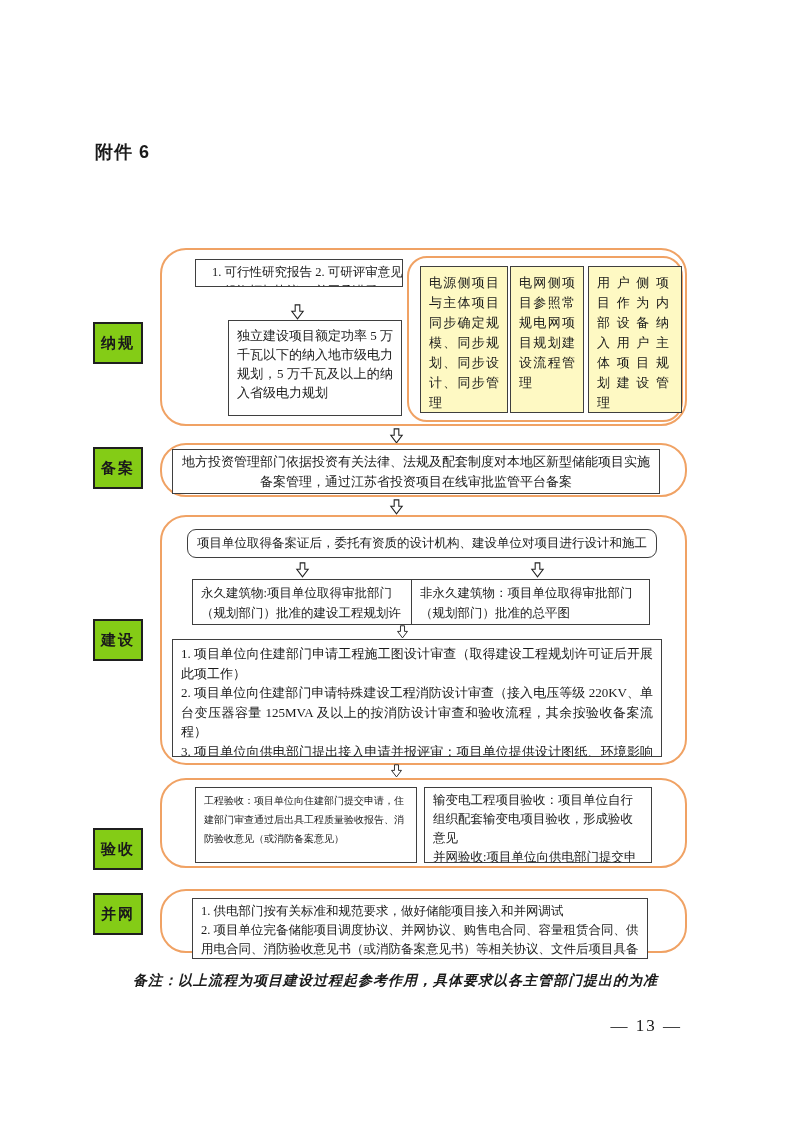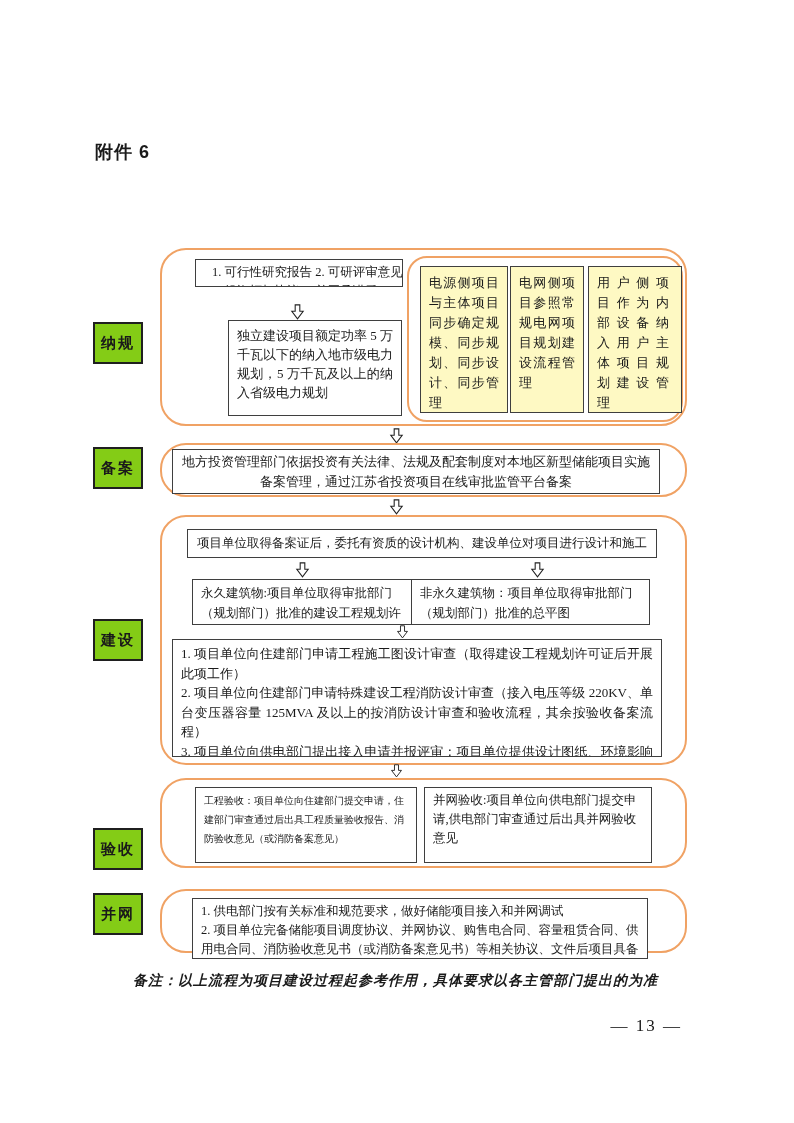--- a/index.html
+++ b/index.html
@@ -38,21 +38,21 @@
   .vcol{position:absolute;top:8px;height:147px;border:1.5px solid #3f3f3f;background:#fef9c3;
     padding:6px 8px;font-size:13px;line-height:20px;text-align:justify;overflow:hidden;}
   .vc1{left:11px;width:88px}
   .vc2{left:101px;width:74px}
   .vc3{left:179px;width:94px;letter-spacing:4px}
 
   .filing-box{left:10px;top:4px;width:488px;height:45px;padding:2px 7px;
     font-size:13px;line-height:20px;text-align:center;}
 
   .design-box{left:25px;top:12px;width:470px;height:29px;padding:2px 6px;
-    font-size:12.5px;line-height:23px;text-align:center;white-space:nowrap;}
+    font-size:12.5px;line-height:23px;text-align:center;white-space:nowrap;border-radius:9px;}
   .split-box{left:30px;top:62px;width:458px;height:46px;border:1.5px solid #3f3f3f;
     position:absolute;display:flex;background:#fff;}
   .split-cell{padding:3px 8px;font-size:12.5px;line-height:20px;overflow:hidden;}
   .cell-l{width:48%;border-right:1.5px solid #3f3f3f;}
   .cell-r{width:52%;}
   .review-box{left:10px;top:122px;width:490px;height:118px;padding:4px 8px;
     font-size:13px;line-height:19.5px;text-align:justify;}
 
   .acc-left{left:33px;top:7px;width:222px;height:76px;padding:3px 8px;
     font-size:10px;line-height:19px;}
@@ -157,20 +157,21 @@
 
   <div class="darrow a-s3">
     <svg viewBox="0 0 16 18">
         <path d="M5.4 1 h5.2 v7.2 h3.8 L8 16.6 L1.6 8.2 h3.8 Z" fill="#fff" stroke="#222" stroke-width="1.2"></path>
       </svg>
   </div>
 
   <div class="panel p4">
     <div class="bx acc-left">工程验收：项目单位向住建部门提交申请，住建部门审查通过后出具工程质量验收报告、消防验收意见（或消防备案意见）</div>
     <div class="bx acc-right">
+      <div>输变电工程项目验收：项目单位自行组织配套输变电项目验收，形成验收意见</div>
       <div>并网验收:项目单位向供电部门提交申请,供电部门审查通过后出具并网验收意见</div>
     </div>
   </div>
 
   <div class="panel p5">
     <div class="bx grid-box">
       <div>1. 供电部门按有关标准和规范要求，做好储能项目接入和并网调试</div>
       <div>2. 项目单位完备储能项目调度协议、并网协议、购售电合同、容量租赁合同、供用电合同、消防验收意见书（或消防备案意见书）等相关协议、文件后项目具备并网条件</div>
     </div>
   </div>

